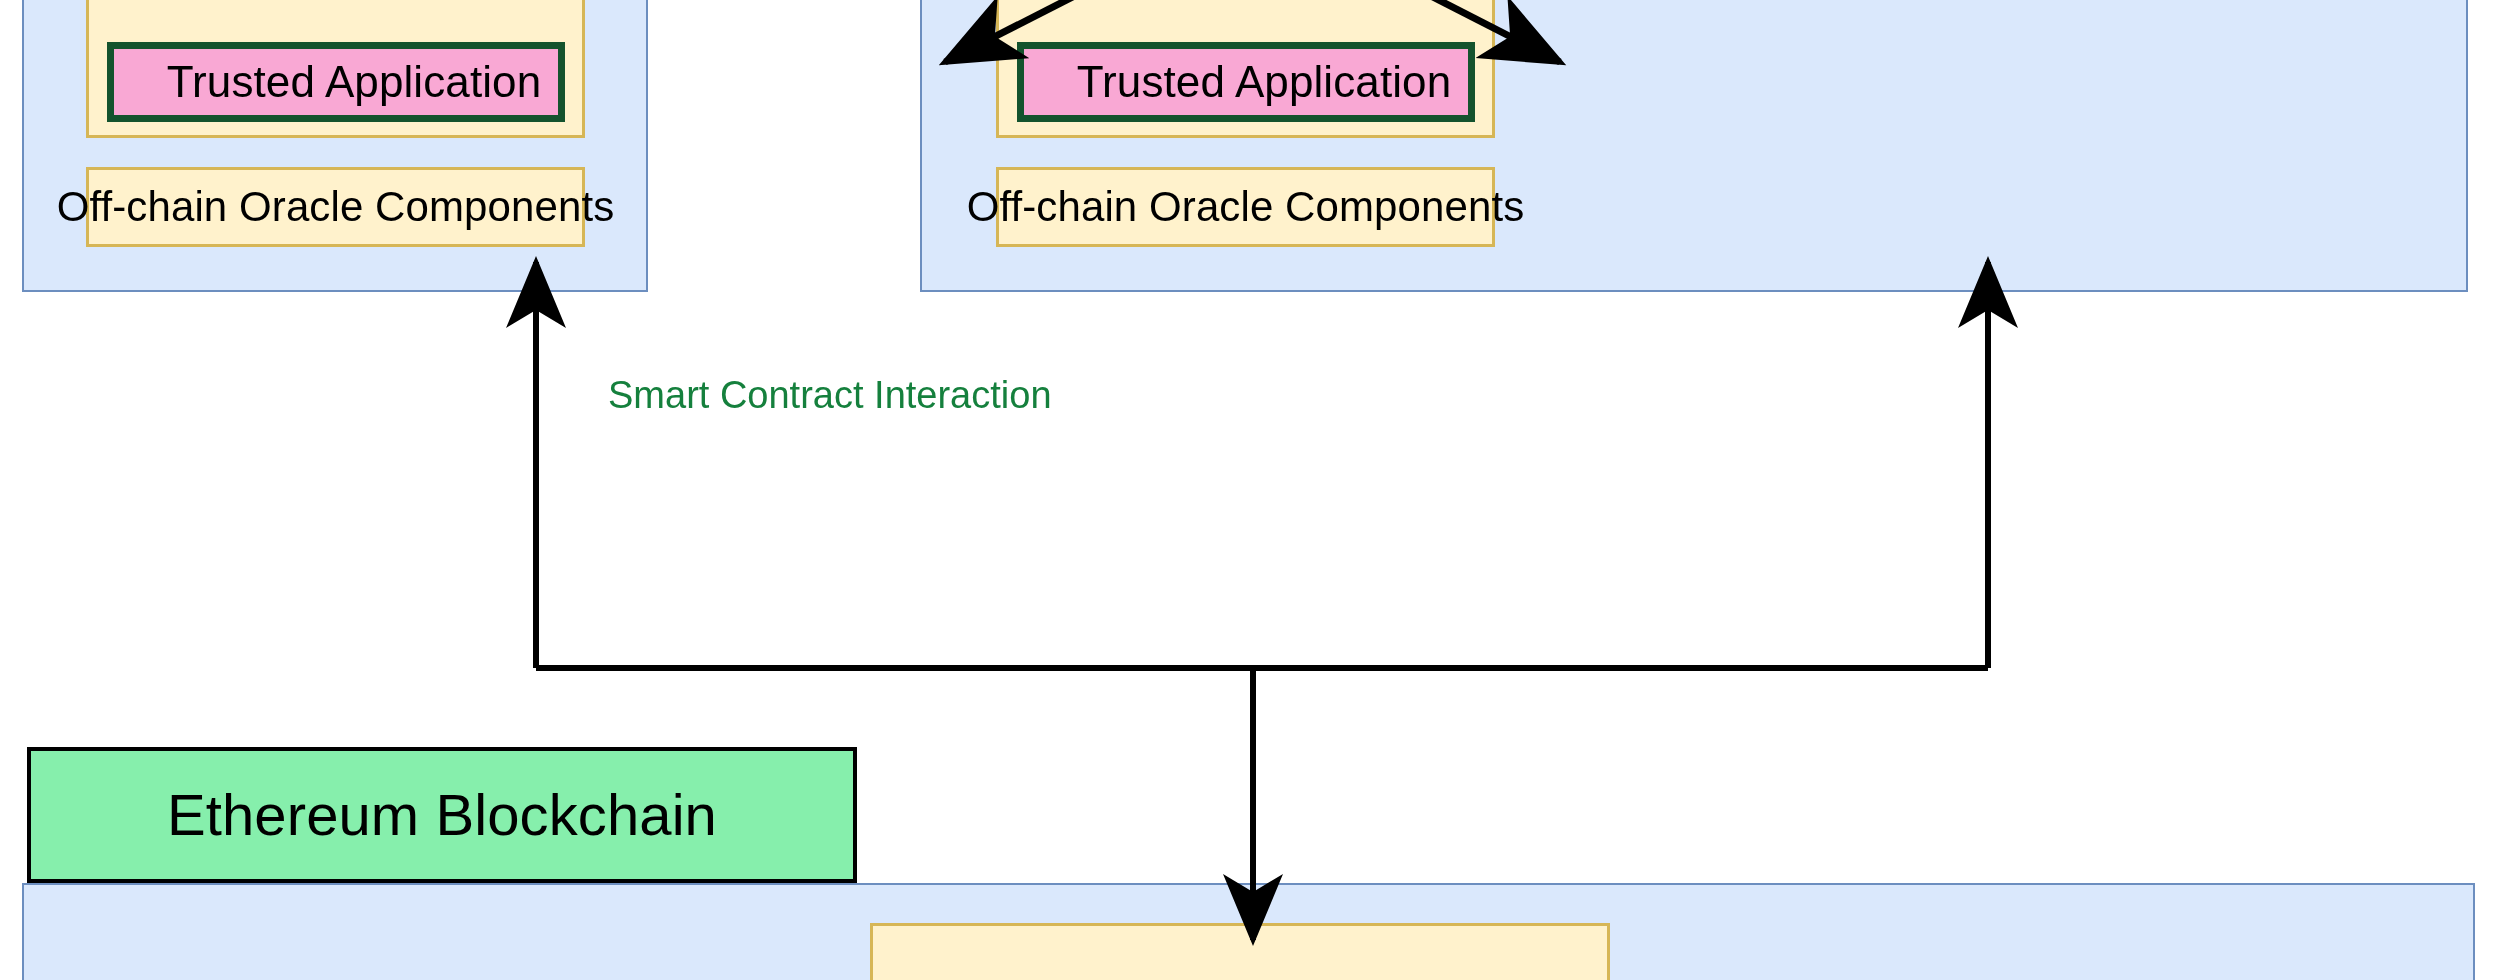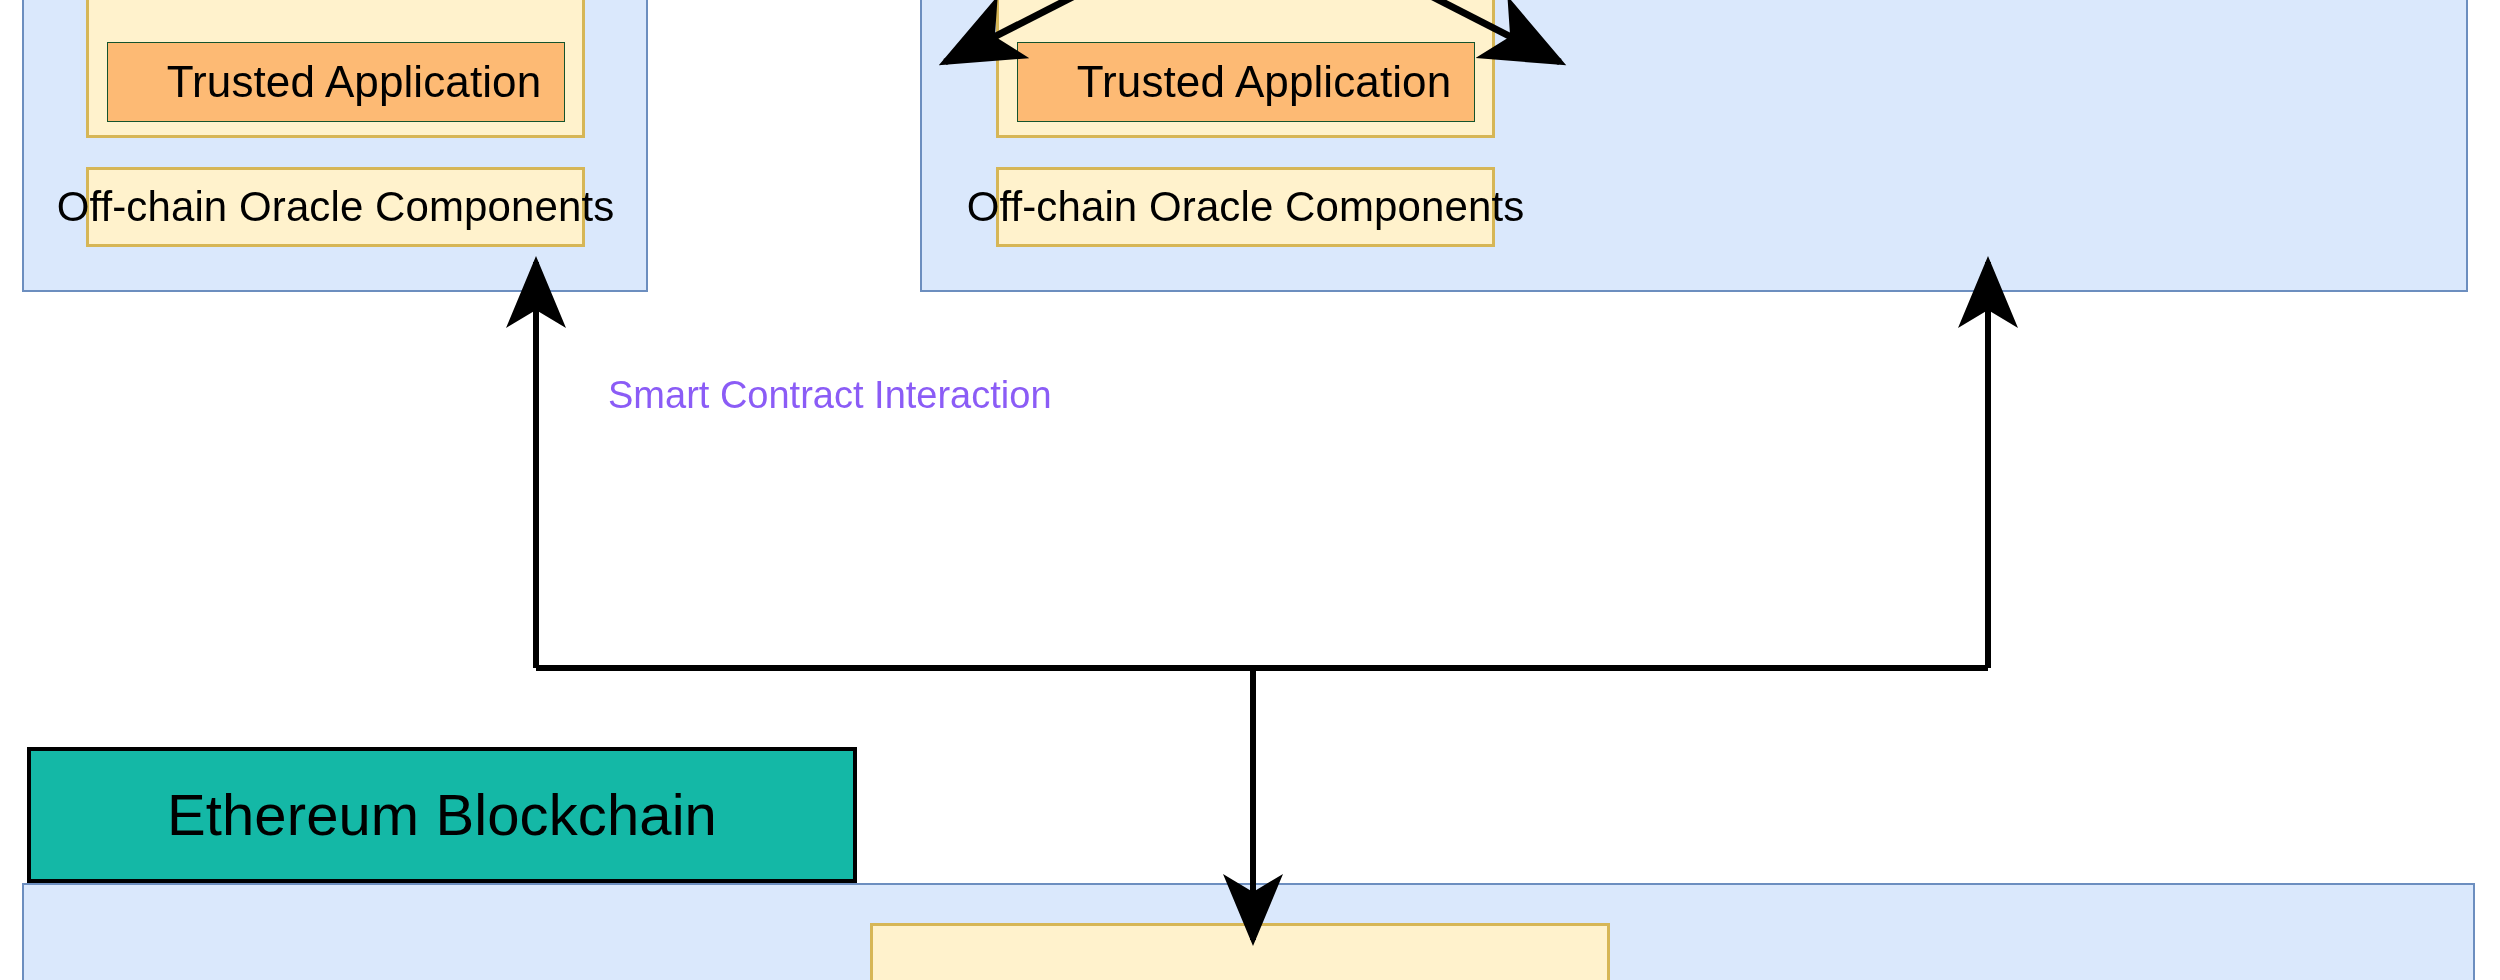--- a/index.html
+++ b/index.html
@@ -29,26 +29,26 @@
   .panel-blue {
     background: #dae8fc;
     border: 2px solid #6c8ebf;
   }
   .box-yellow {
     background: #fff2cc;
     border: 3px solid #d6b656;
     text-align: center;
   }
   .box-green {
-    background: #fdba74;
-    border: 1px solid #14532d;
+    background: #f9a8d4;
+    border: 7px solid #14532d;
     padding-left: 36px;
   }
   .box-white {
-    background: #14b8a6;
+    background: #86efac;
     border: 4px solid #000000;
   }
   .label {
     color: #000000;
     line-height: 1.12;
     letter-spacing: 0.1px;
     white-space: nowrap;
   }
   .tee-title {
     position: absolute;
@@ -57,21 +57,21 @@
     right: 0;
     font-size: 44px;
   }
   .lbl-42 { font-size: 42px; }
   .lbl-44 { font-size: 44px; }
   .lbl-58 { font-size: 58px; }
 
   .edge-label {
     position: absolute;
     background: #ffffff;
-    color: #8b5cf6;
+    color: #15803d;
     font-size: 38px;
     padding: 2px 10px;
     white-space: nowrap;
     text-align: center;
   }
   svg.wires {
     position: absolute;
     left: 0;
     top: 0;
     width: 2500px;

